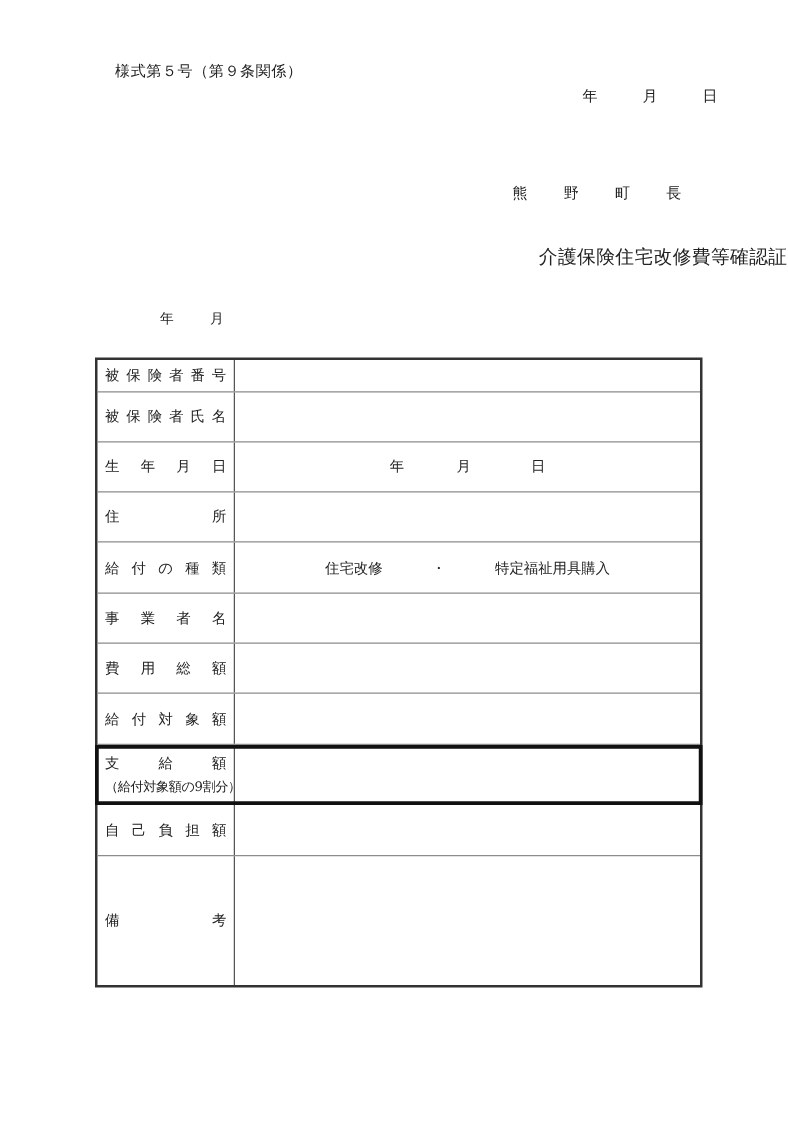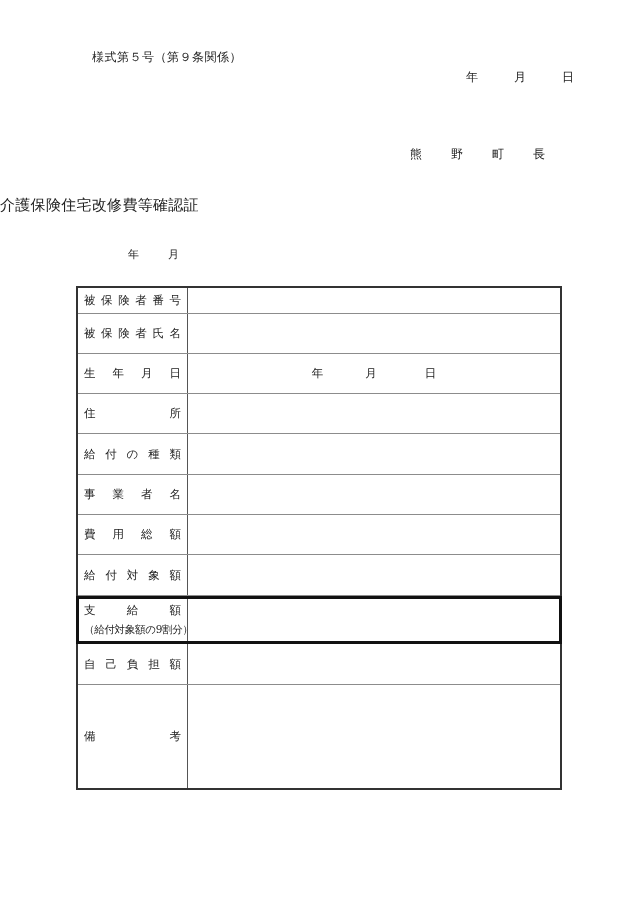--- a/index.html
+++ b/index.html
@@ -43,21 +43,21 @@
       font-size: 12px;
       display: flex;
       white-space: nowrap;
     }
     .issuer span { display: inline-block; width: 41px; }
 
     .doc-title {
       left: 0;
       width: 630px;
       top: 196px;
-      text-align: left;
+      text-align: right;
       font-size: 15px;
       letter-spacing: 0.3px;
       white-space: nowrap;
     }
 
     .intro {
       left: 128px;
       top: 247px;
       font-size: 11px;
       white-space: nowrap;
@@ -225,20 +225,25 @@
   <div class="row" style="top:146px; height:41px;">
     <div class="label-cell">
       <div class="spread">
         <span>給</span>
         <span>付</span>
         <span>の</span>
         <span>種</span>
         <span>類</span>
       </div>
     </div>
+    <div class="value-cell benefit-value">
+      <span>住宅改修</span>
+      <span class="sep">・</span>
+      <span>特定福祉用具購入</span>
+    </div>
   </div>
 
   <div class="row" style="top:187px; height:40px;">
     <div class="label-cell">
       <div class="spread">
         <span>事</span>
         <span>業</span>
         <span>者</span>
         <span>名</span>
       </div>

